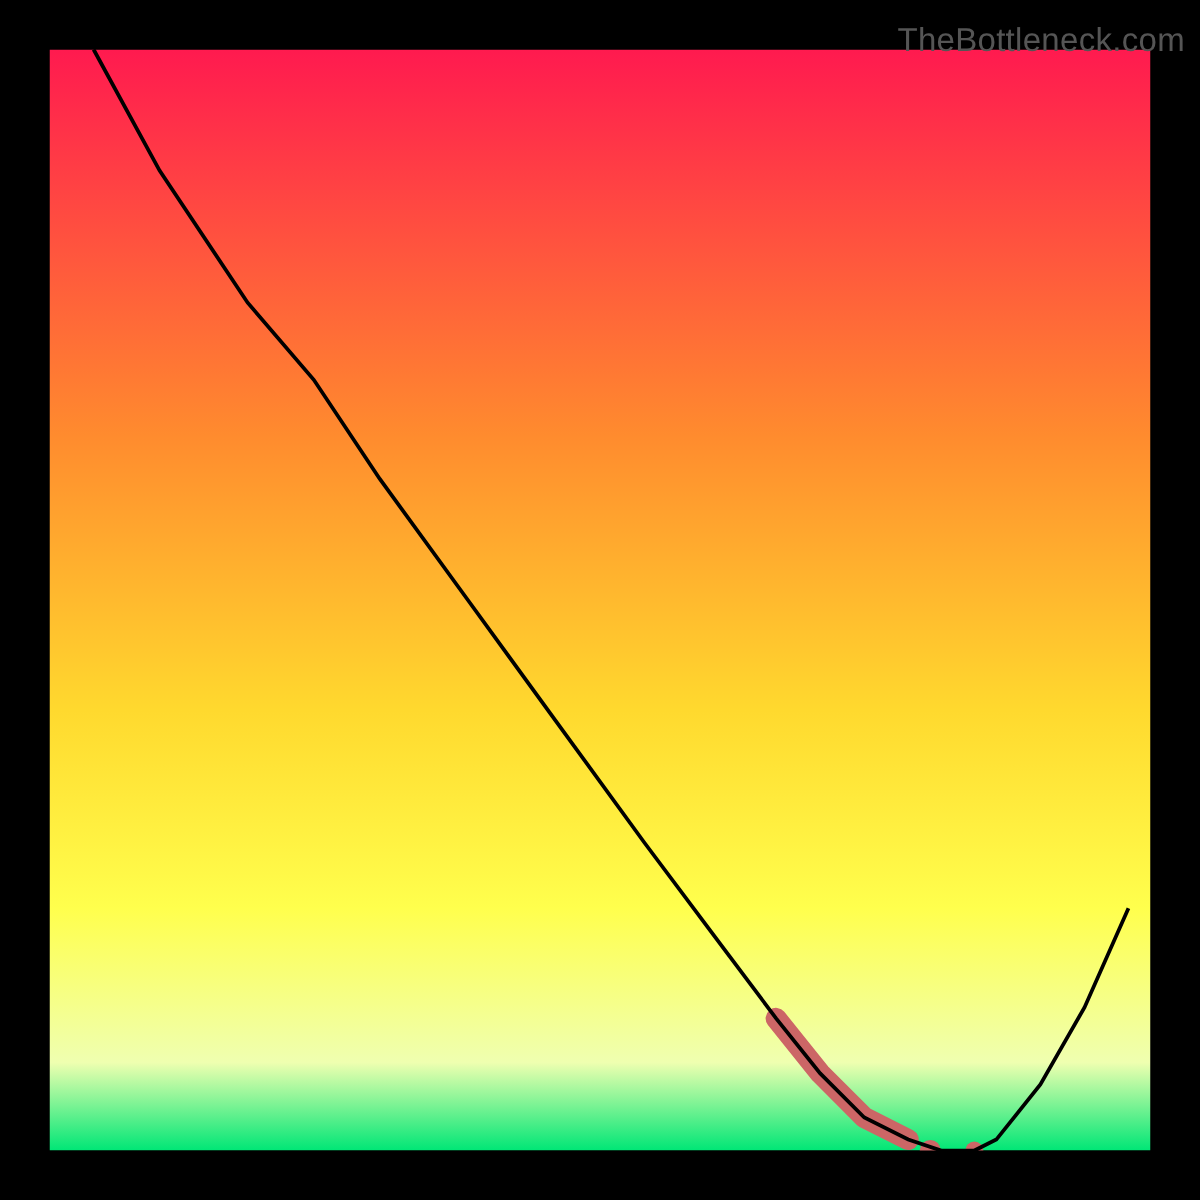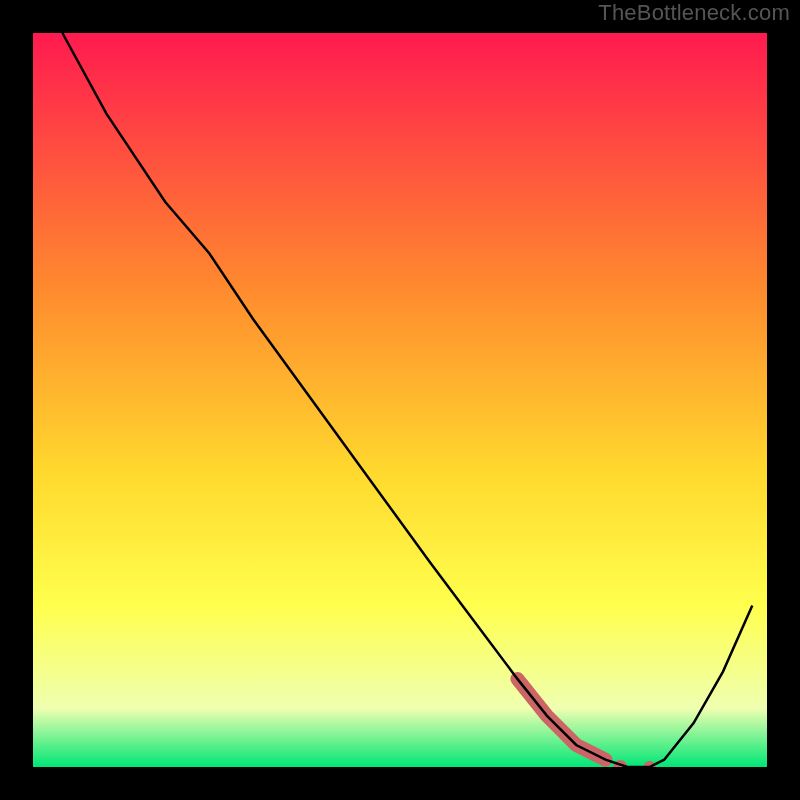--- a/index.html
+++ b/index.html
@@ -11,21 +11,21 @@
     font-family: Arial, Helvetica, sans-serif;
   }
   .wrap {
     position: relative;
     width: 800px;
     height: 800px;
     background: #000;
   }
   .attribution {
     position: absolute;
-    top: 0;
+    top: 14px;
     right: 10px;
     color: #555;
     font-size: 22px;
     font-weight: 500;
     letter-spacing: 0.2px;
     z-index: 10;
   }
   svg {
     position: absolute;
     top: 0;

